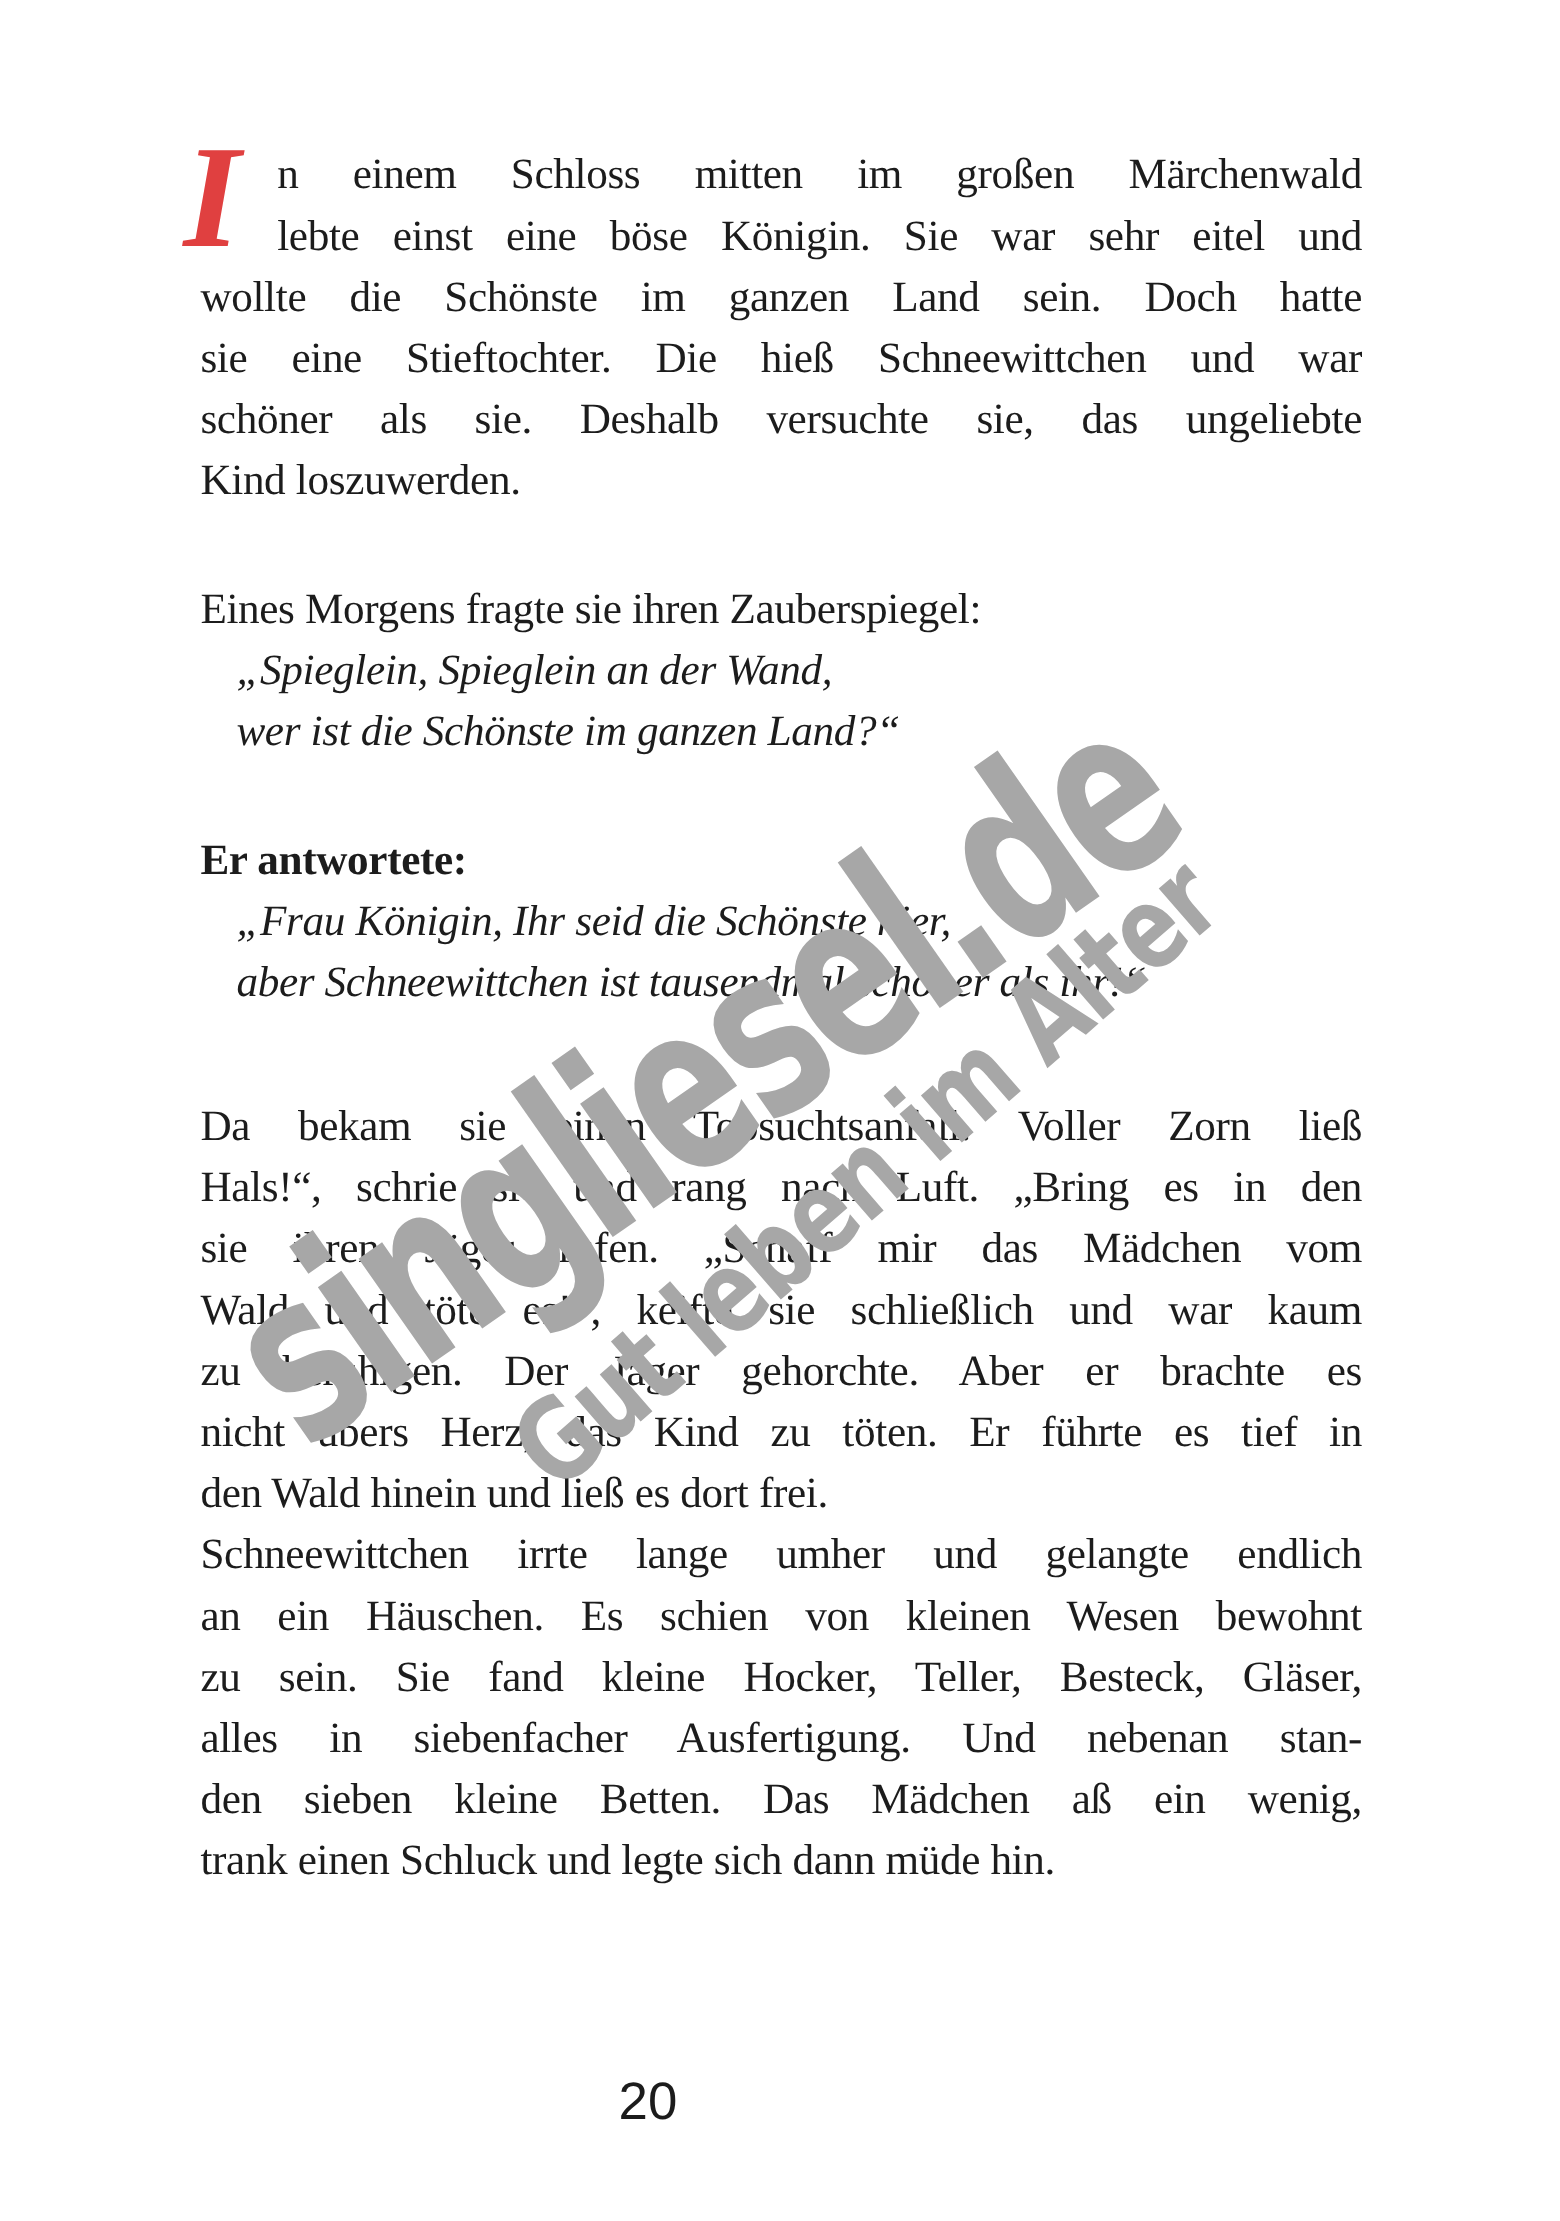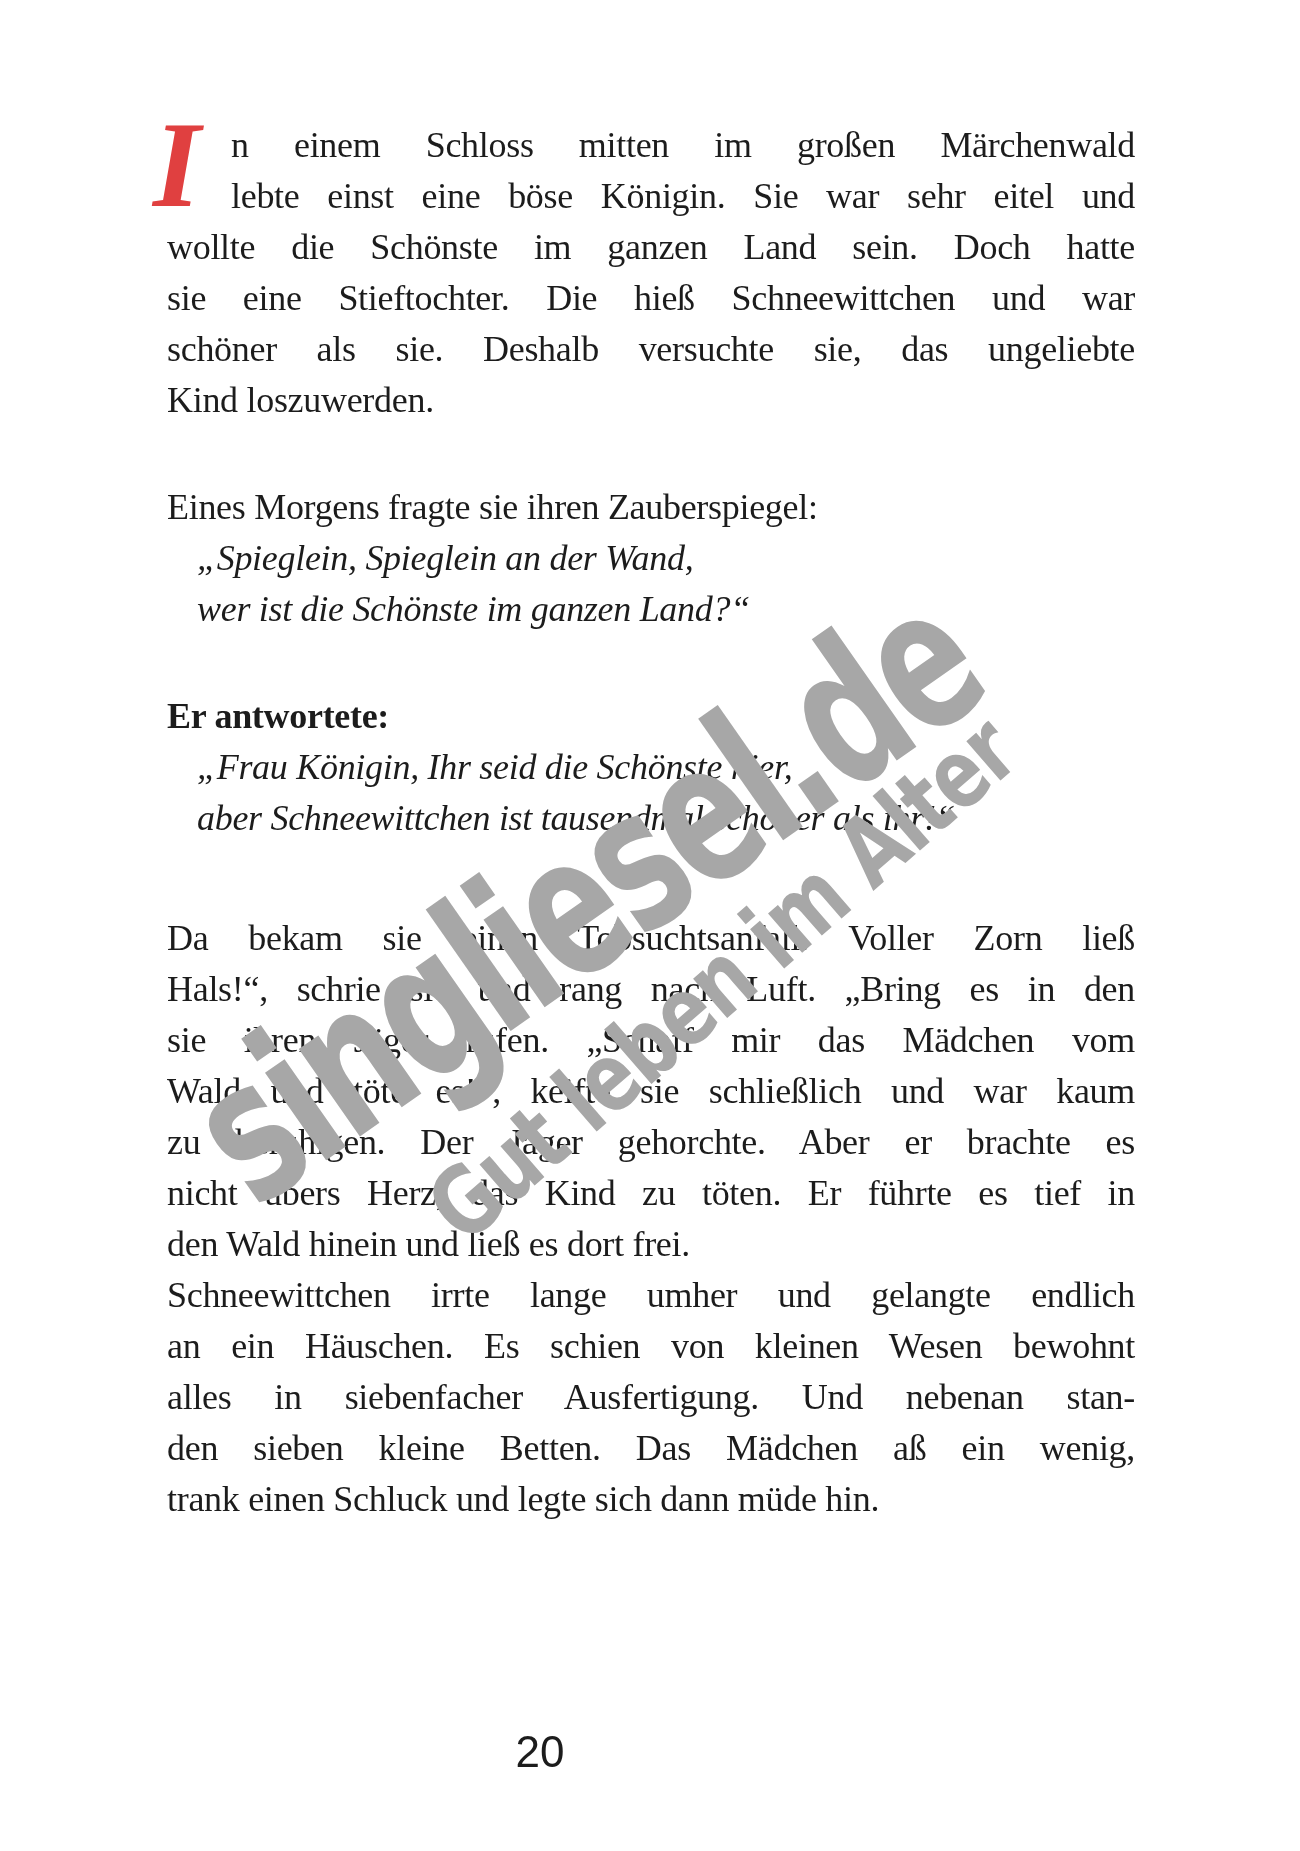--- a/index.html
+++ b/index.html
@@ -94,20 +94,21 @@
       <div class="line just">sie ihren Jäger rufen. „Schaff mir das Mädchen vom</div>
       <div class="line just">Wald und töte es!“, keifte sie schließlich und war kaum</div>
       <div class="line just">zu beruhigen. Der Jäger gehorchte. Aber er brachte es</div>
       <div class="line just">nicht übers Herz, das Kind zu töten. Er führte es tief in</div>
       <div class="line">den Wald hinein und ließ es dort frei.</div>
     </div>
 
     <div class="gap46">
       <div class="line just">Schneewittchen irrte lange umher und gelangte endlich</div>
       <div class="line just">an ein Häuschen. Es schien von kleinen Wesen bewohnt</div>
+      <div class="line just">zu sein. Sie fand kleine Hocker, Teller, Besteck, Gläser,</div>
       <div class="line just">alles in siebenfacher Ausfertigung. Und nebenan stan-</div>
       <div class="line just">den sieben kleine Betten. Das Mädchen aß ein wenig,</div>
       <div class="line">trank einen Schluck und legte sich dann müde hin.</div>
     </div>
 
   </div>
 
   <div class="wm wm1">singliesel.de</div>
   <div class="wm wm2">Gut leben im Alter</div>
 

